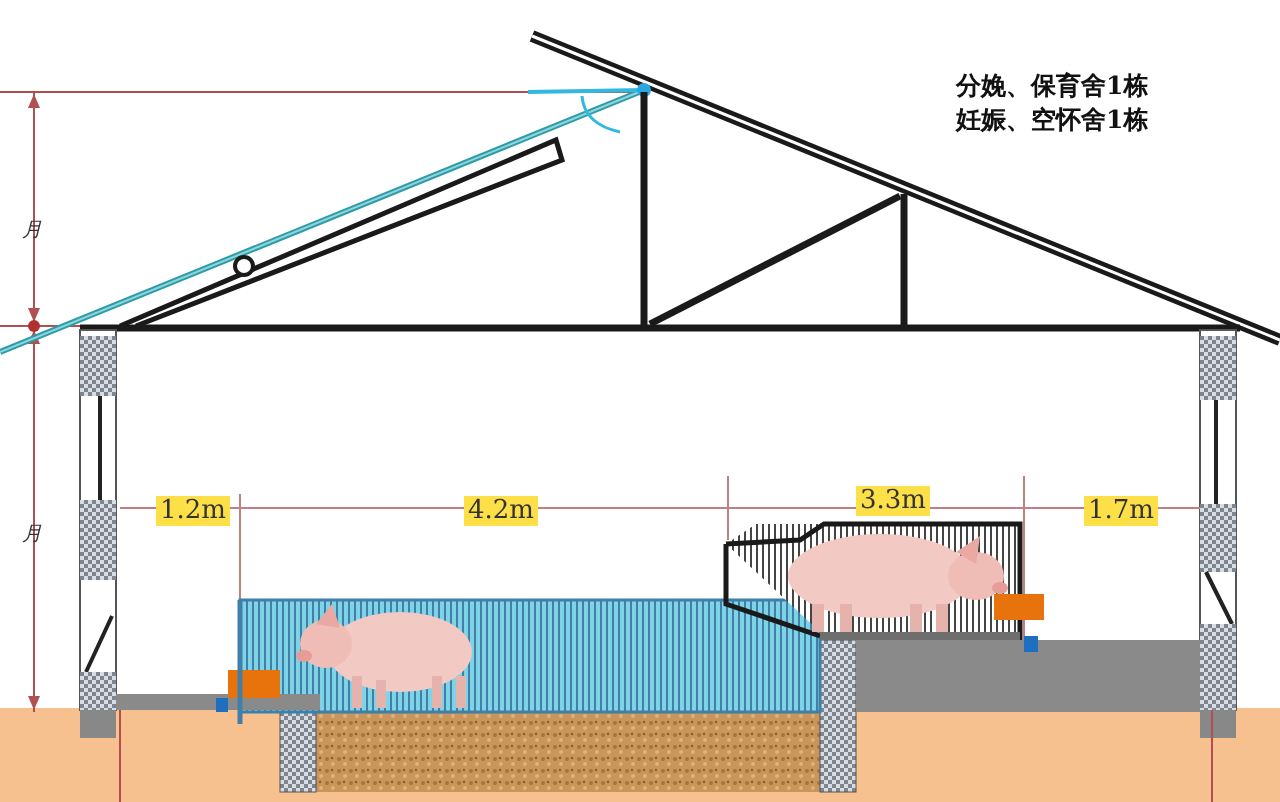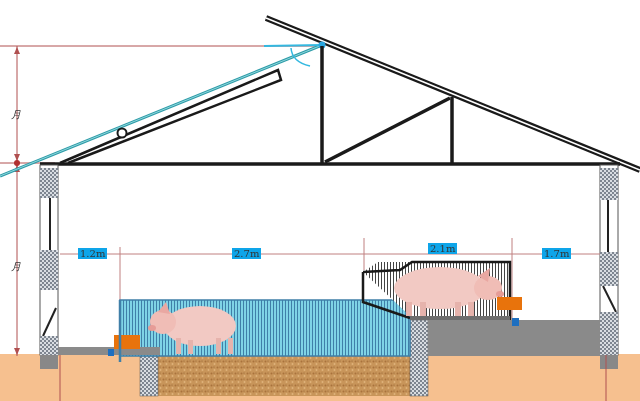--- a/index.html
+++ b/index.html
@@ -1,19 +1,19 @@
 <!DOCTYPE html>
 <html><head>
 <meta charset="utf-8">
 <style>
   html,body{margin:0;padding:0;background:#fff;}
   body{width:640px;height:401px;overflow:hidden;position:relative;font-family:"DejaVu Sans",sans-serif;}
   #stage{position:absolute;left:0;top:0;width:640px;height:401px;}
   .title{position:absolute;font-family:"DejaVu Serif",serif;font-weight:bold;font-size:12.5px;color:#111;line-height:17px;white-space:nowrap;}
-  .dim{position:absolute;font-family:"DejaVu Serif",serif;font-size:10px;color:#333;white-space:nowrap;background:#0ea5e9;padding:0 2px;text-align:center;}
+  .dim{position:absolute;font-family:"DejaVu Serif",serif;font-size:13px;color:#333;white-space:nowrap;background:#fde047;padding:0 2px;text-align:center;}
   .vlab{position:absolute;font-family:"DejaVu Serif",serif;font-size:10px;color:#333;font-style:italic;}
 </style>
 </head>
 <body>
 
 <div id="stage">
   <svg width="640" height="401" viewBox="0 0 640 401" xmlns="http://www.w3.org/2000/svg">
     <defs>
       <pattern id="brick" width="4" height="4" patternUnits="userSpaceOnUse">
         <rect width="4" height="4" fill="#d9dde2"></rect>
@@ -135,22 +135,26 @@
       <polygon points="478,276 490,268 488,282" fill="#E9A8A2"></polygon>
       <ellipse cx="500" cy="294" rx="4" ry="3" fill="#e69c97"></ellipse>
       <rect x="406" y="302" width="6" height="14" fill="#E6B3AC"></rect>
       <rect x="420" y="302" width="6" height="14" fill="#E6B3AC"></rect>
       <rect x="455" y="302" width="6" height="14" fill="#E6B3AC"></rect>
       <rect x="468" y="302" width="6" height="14" fill="#E6B3AC"></rect>
     </g>
   </svg>
 
   
+  <div class="title" style="left:478px;top:34px;">
+    <div>分娩、保育舍1栋</div>
+    <div>妊娠、空怀舍1栋</div>
+  </div>
 
   
   <div class="dim" style="left:78px;top:248px;">1.2m</div>
-  <div class="dim" style="left:232px;top:248px;">2.7m</div>
-  <div class="dim" style="left:428px;top:243px;">2.1m</div>
+  <div class="dim" style="left:232px;top:248px;">4.2m</div>
+  <div class="dim" style="left:428px;top:243px;">3.3m</div>
   <div class="dim" style="left:542px;top:248px;">1.7m</div>
 
   <div class="vlab" style="left:11px;top:108px;">月</div>
   <div class="vlab" style="left:11px;top:260px;">月</div>
 </div>
 
 </body></html>

